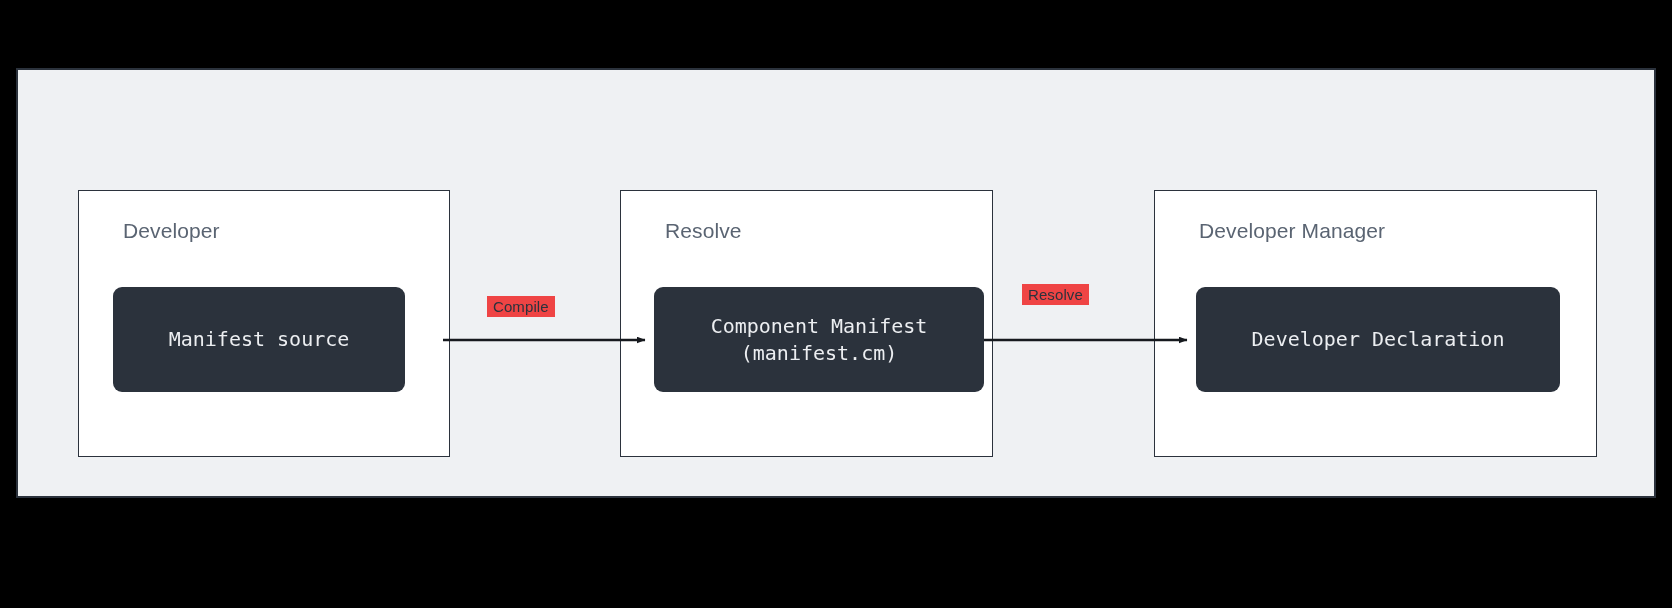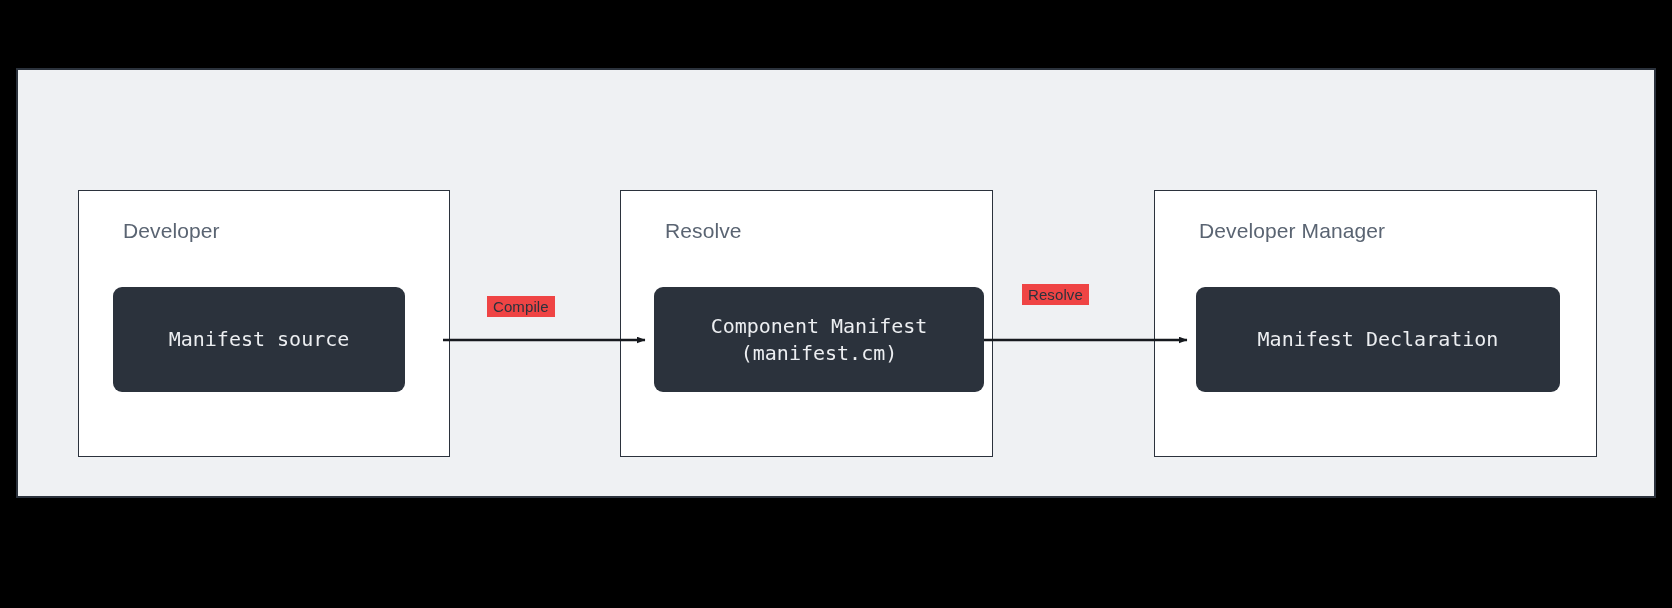--- a/index.html
+++ b/index.html
@@ -117,21 +117,21 @@
 </div>
 <div class="node-box" id="node-component-manifest">
   <span class="node-line">Component Manifest</span>
   <span class="node-line">(manifest.cm)</span>
 </div>
 
 <div class="group-box" id="group-component-manager">
   <div class="group-label">Developer Manager</div>
 </div>
 <div class="node-box" id="node-component-declaration">
-  <span class="node-line">Manifest Declaration</span>
+  <span class="node-line">Developer Declaration</span>
 </div>
 
 <svg class="edge-svg">
   <defs>
     <marker id="arrowhead" markerWidth="9" markerHeight="7" refX="8.5" refY="3.5" orient="auto" markerUnits="userSpaceOnUse">
       <polygon points="0 0, 9 3.5, 0 7" fill="#16191e"></polygon>
     </marker>
   </defs>
   <line x1="443" y1="340" x2="645" y2="340" stroke="#16191e" stroke-width="2.4" marker-end="url(#arrowhead)"></line>
   <line x1="984" y1="340" x2="1187" y2="340" stroke="#16191e" stroke-width="2.4" marker-end="url(#arrowhead)"></line>

